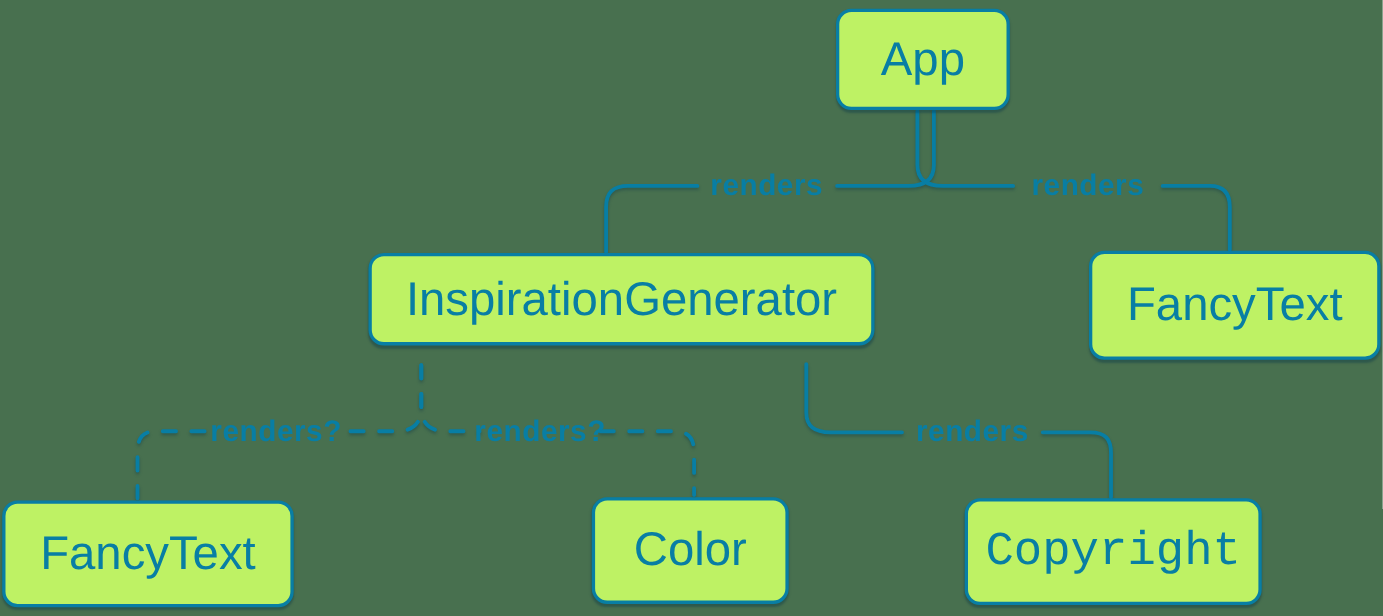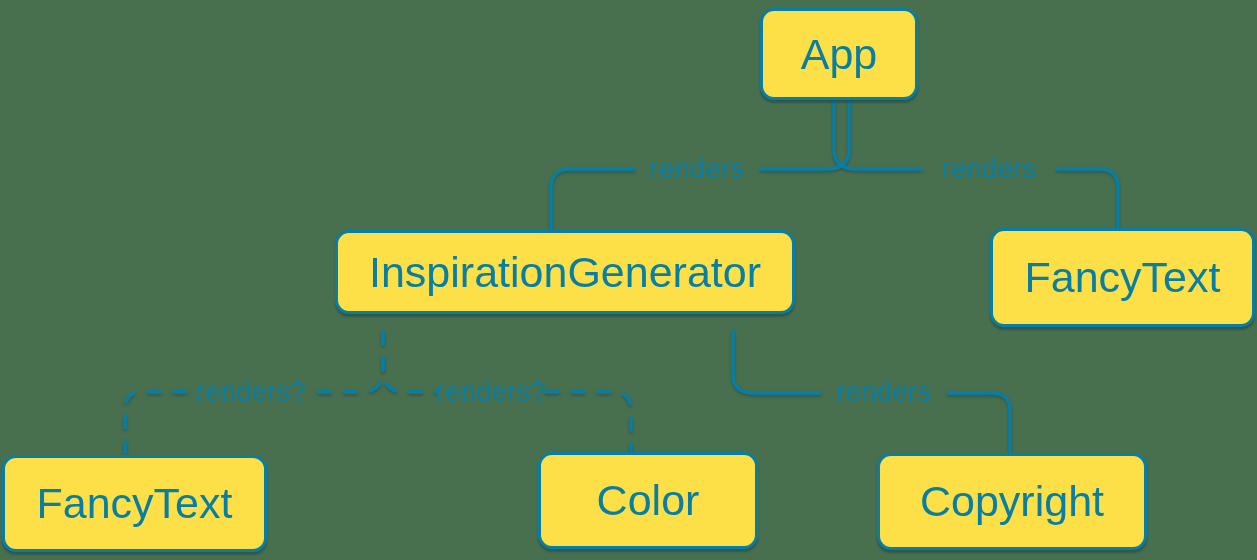--- a/index.html
+++ b/index.html
@@ -22,44 +22,44 @@
     stroke: #087EA4;
     stroke-width: 3.5;
     stroke-linecap: round;
   }
   svg.edges path.dashed {
     stroke-dasharray: 12 14;
   }
   .node {
     position: absolute;
     box-sizing: border-box;
-    background: #fde047;
+    background: #bef264;
     border: 3.5px solid #087EA4;
     border-radius: 14px;
     display: flex;
     align-items: center;
     justify-content: center;
     color: #087EA4;
     font-size: 43px;
     font-weight: 500;
     box-shadow: 0 2.5px 2px rgba(6,50,70,0.38);
     white-space: nowrap;
   }
   .n-app        { left: 760px; top: 8px;   width: 158px; height: 92px; }
   .n-ig         { left: 335px; top: 230px; width: 460px; height: 84px; }
   .n-ft-top     { left: 990px; top: 228px; width: 265px; height: 99px; }
   .n-ft-bottom  { left: 2px;   top: 455px; width: 265px; height: 97px; }
-  .n-color      { left: 538px; top: 452px; width: 220px; height: 97px; }
-  .n-copyright  { left: 877px; top: 453px; width: 270px; height: 97px; }
+  .n-color      { left: 538px; top: 452px; width: 179px; height: 97px; }
+  .n-copyright  { left: 877px; top: 453px; width: 270px; height: 97px; font-family: Liberation Mono, monospace; }
   .edge-label {
     position: absolute;
     transform: translate(-50%, -50%);
     color: #087EA4;
     font-size: 27px;
-    font-weight: 400;
+    font-weight: 700;
     letter-spacing: 0.5px;
     white-space: nowrap;
   }
   .el-1 { left: 697px; top: 169px; }
   .el-2 { left: 989px; top: 169px; }
   .el-3 { left: 884px; top: 392px; }
   .el-4 { left: 251px; top: 392px; }
   .el-5 { left: 491px; top: 392px; }
 </style>
 </head>

